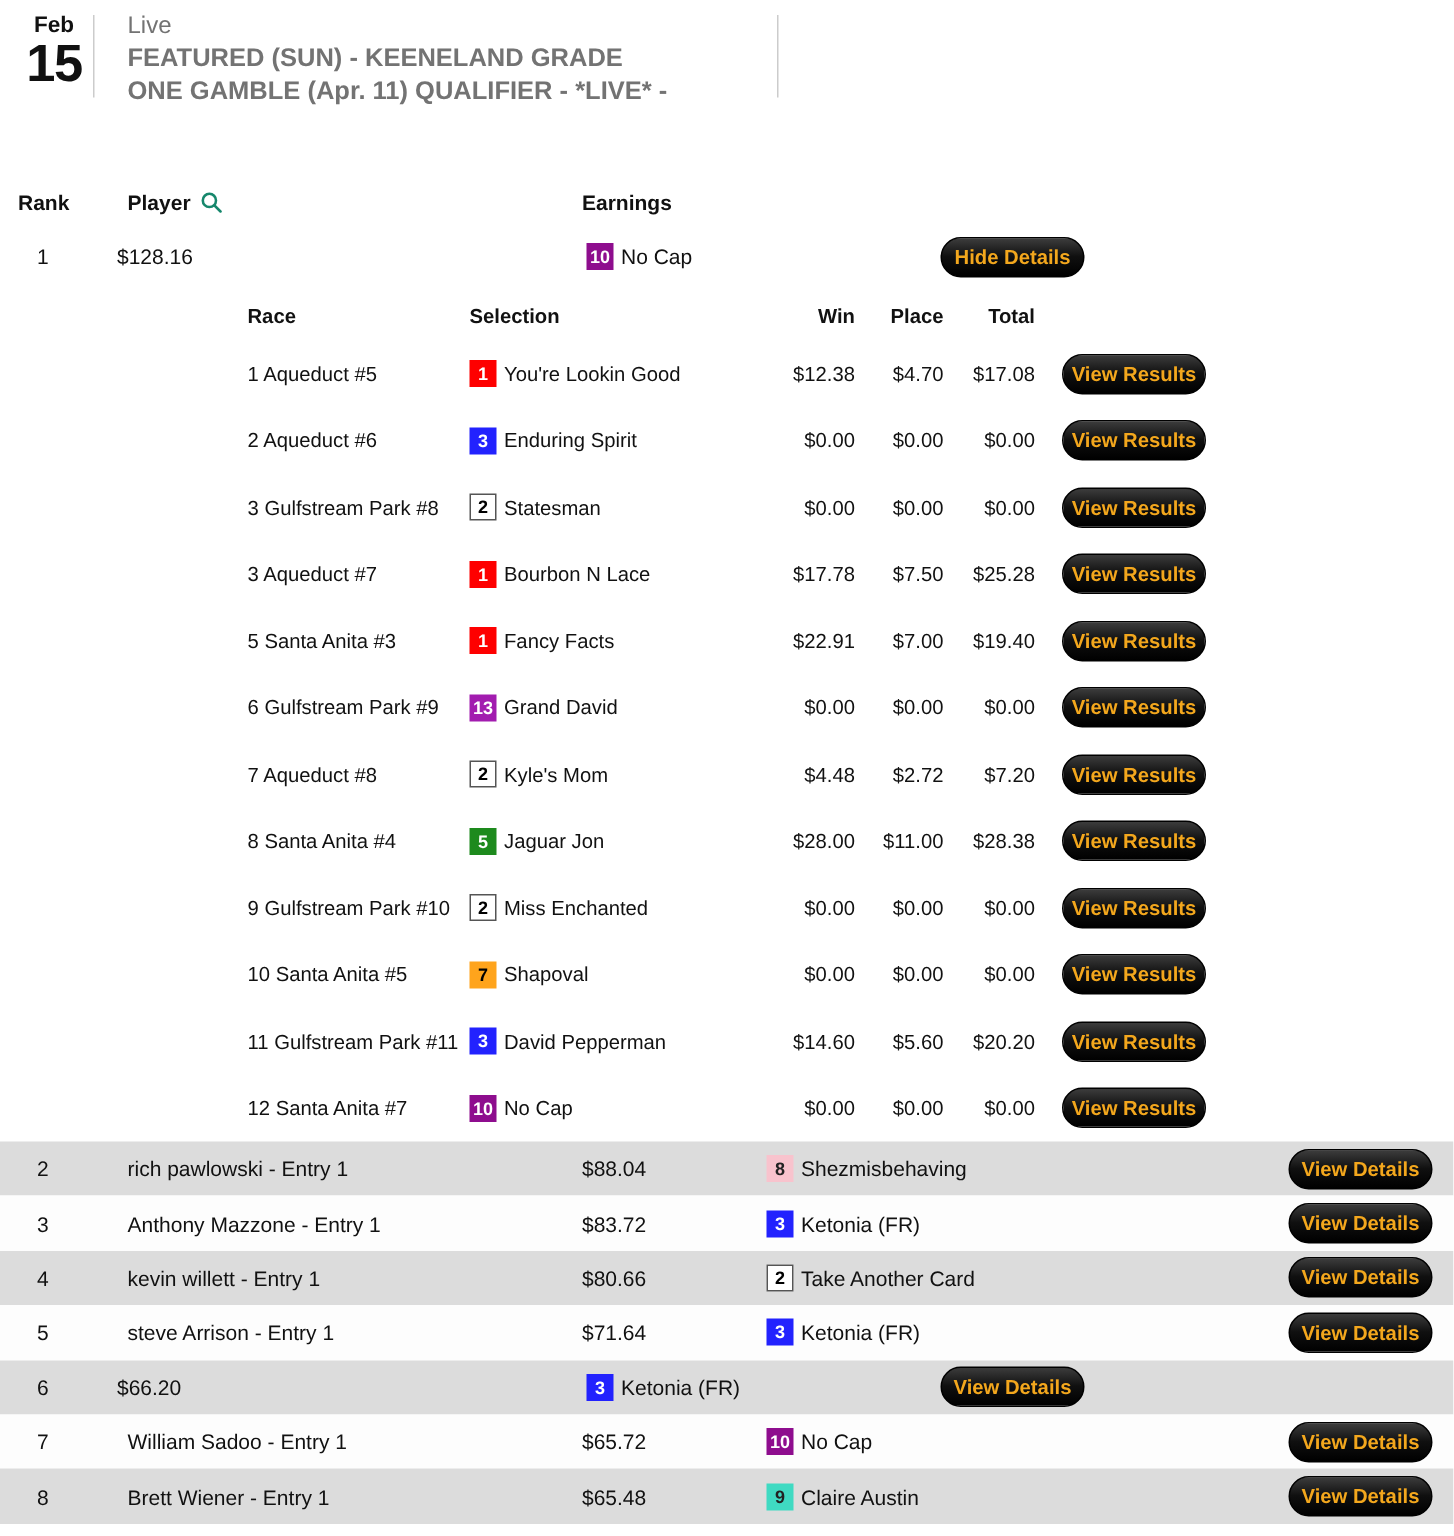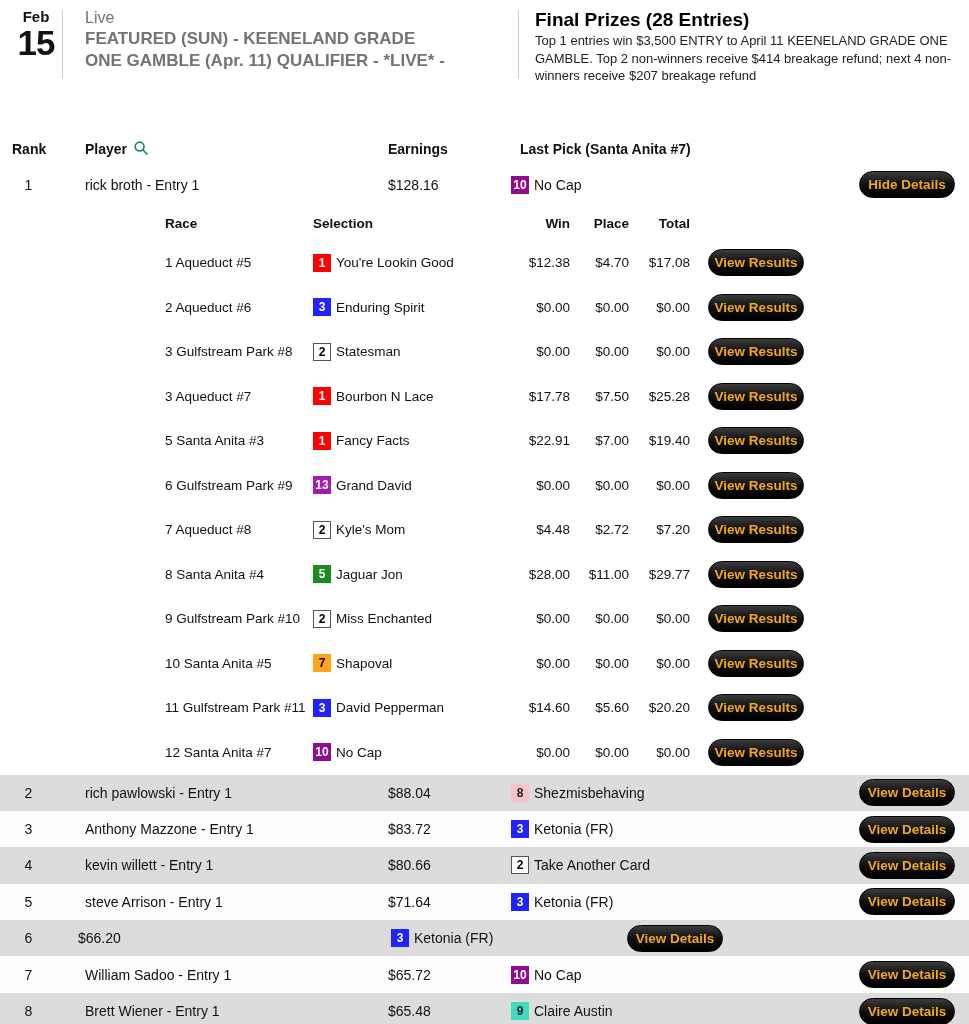--- a/index.html
+++ b/index.html
@@ -87,47 +87,41 @@
       <div class="date-month">Feb</div>
       <div class="date-day">15</div>
     </div>
     <div class="v-divider"></div>
     <div class="title-block">
       <div class="live-label teal">Live</div>
       <div class="event-title teal">FEATURED (SUN) - KEENELAND GRADE</div>
       <div class="event-title teal">ONE GAMBLE (Apr. 11) QUALIFIER - *LIVE* -</div>
     </div>
     <div class="v-divider"></div>
-    <div class="prizes-block">
-      <div class="prizes-title">Final Prizes (28 Entries)</div>
-      <div class="prizes-desc">Top 1 entries win $3,500 ENTRY to April 11 KEENELAND GRADE ONE GAMBLE. Top 2 non-winners receive $414 breakage refund; next 4 non-winners receive $207 breakage refund</div>
-    </div>
   </div>
 
   <div class="main-grid table-header">
     <div class="col-rank-h">Rank</div>
     <div class="col-player">
       <span class="player-h">
         <span>Player</span>
         <span class="search-icon">
           <svg width="14" height="14" viewBox="0 0 14 14">
               <circle cx="5.6" cy="5.6" r="4.4" fill="none" stroke="#16876C" stroke-width="1.7"></circle>
               <line x1="9" y1="9" x2="13" y2="13" stroke="#16876C" stroke-width="1.7" stroke-linecap="round"></line>
             </svg>
         </span>
       </span>
     </div>
     <div class="col-earn">Earnings</div>
-    <div class="col-pick-h">Last Pick (Santa Anita #7)</div>
     <div></div>
   </div>
 
   <div class="main-grid leader-row">
     <div class="col-rank-v">1</div>
-    <div class="col-player">rick broth - Entry 1</div>
     <div class="col-earn">$128.16</div>
     <div class="col-pick-v">
       <span class="badge" style="background: rgb(142, 13, 142); color: rgb(255, 255, 255);">10</span>
       <span>No Cap</span>
     </div>
     <div class="col-btn">
       <button class="pill-btn">Hide Details</button>
     </div>
   </div>
 
@@ -240,21 +234,21 @@
     </div>
 
     <div class="detail-grid detail-row">
       <div>8 Santa Anita #4</div>
       <div class="d-sel">
         <span class="badge" style="background: rgb(29, 138, 29); color: rgb(255, 255, 255);">5</span>
         <span>Jaguar Jon</span>
       </div>
       <div class="d-num">$28.00</div>
       <div class="d-num">$11.00</div>
-      <div class="d-num">$29.77</div>
+      <div class="d-num">$28.38</div>
       <div class="d-btn">
         <button class="pill-btn">View Results</button>
       </div>
     </div>
 
     <div class="detail-grid detail-row">
       <div>9 Gulfstream Park #10</div>
       <div class="d-sel">
         <span class="badge" style="background: rgb(255, 255, 255); color: rgb(0, 0, 0); border: 1px solid rgb(85, 85, 85);">2</span>
         <span>Miss Enchanted</span>

